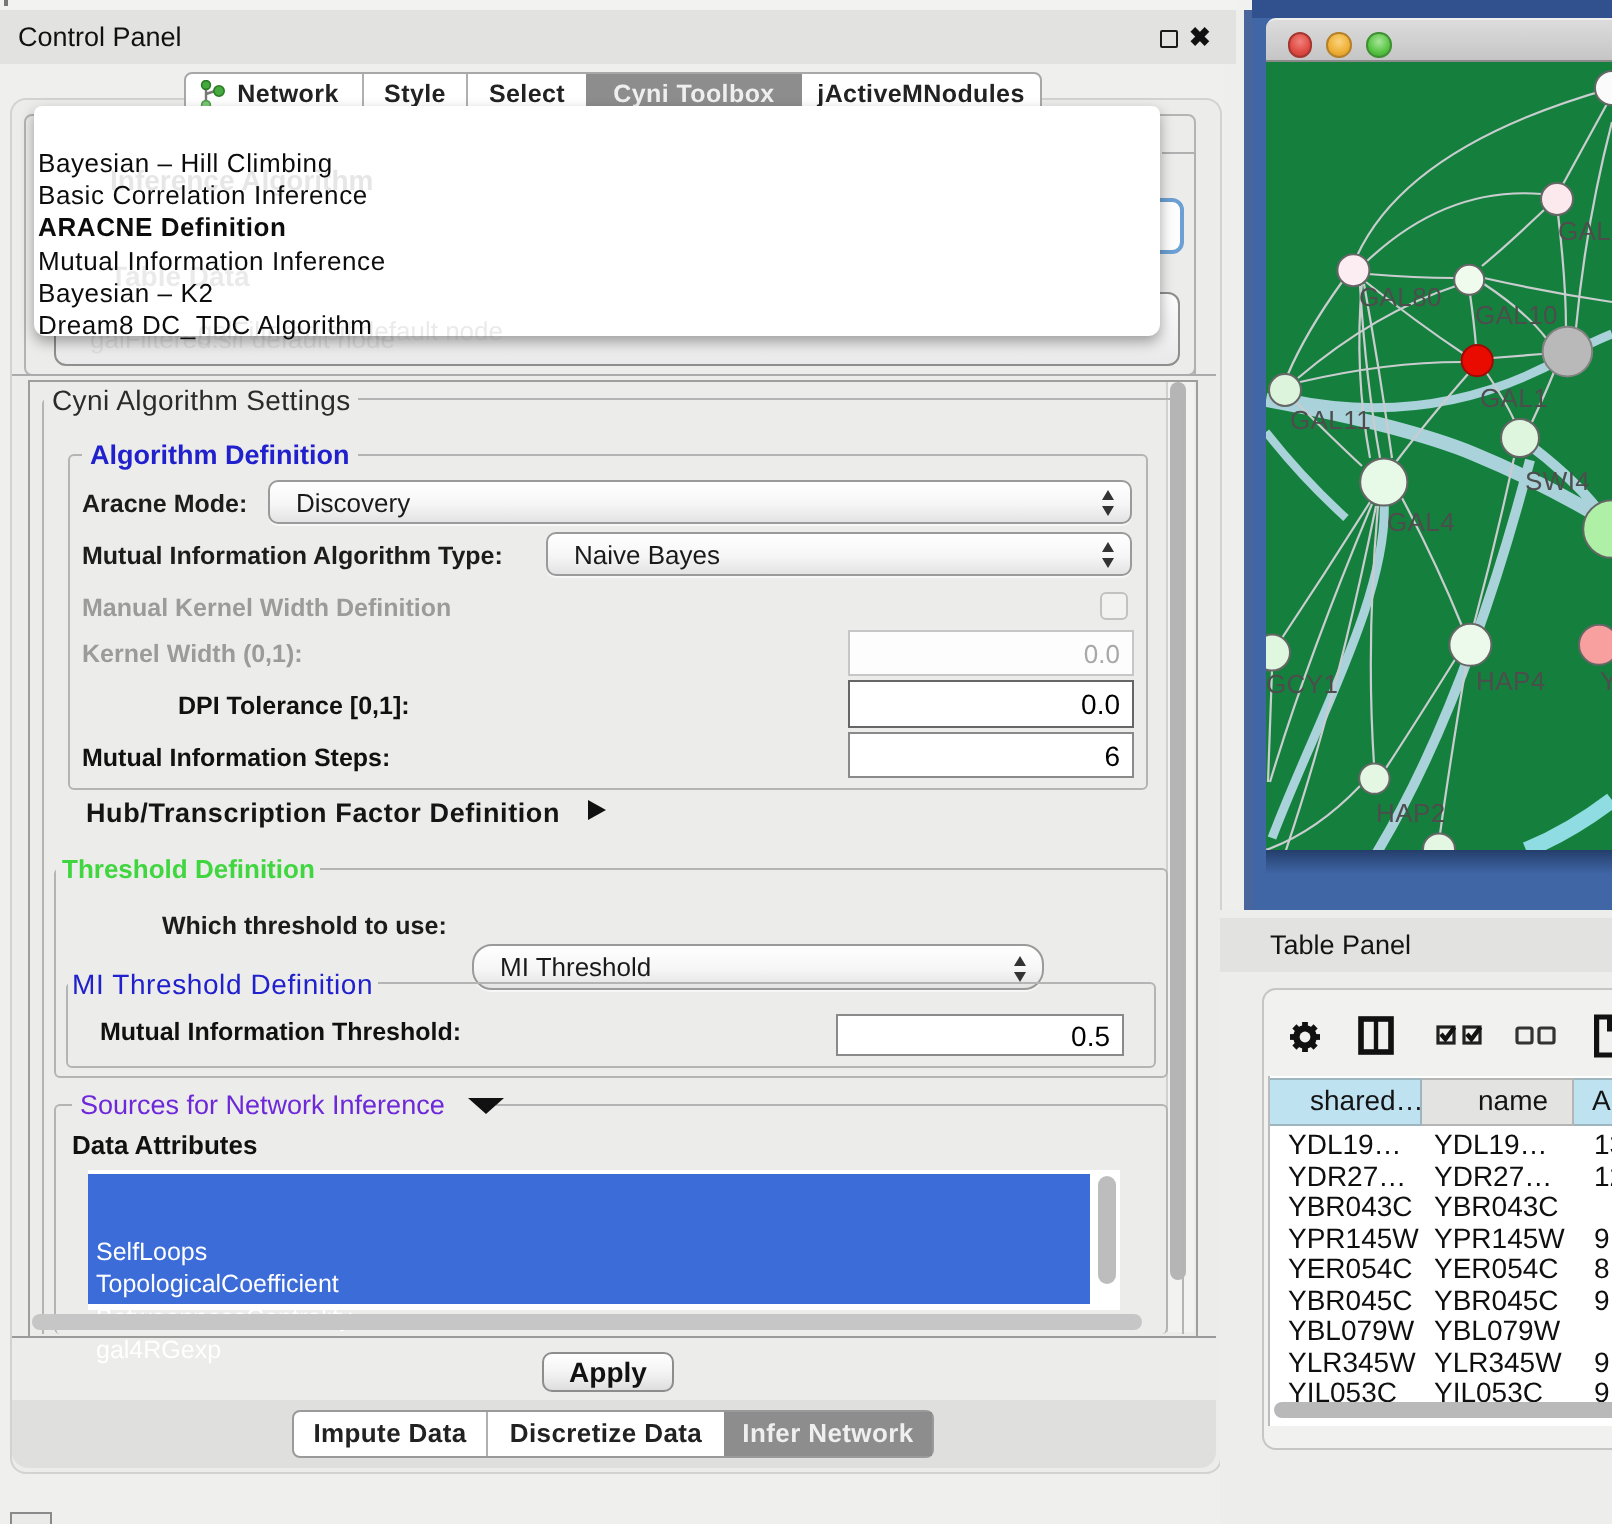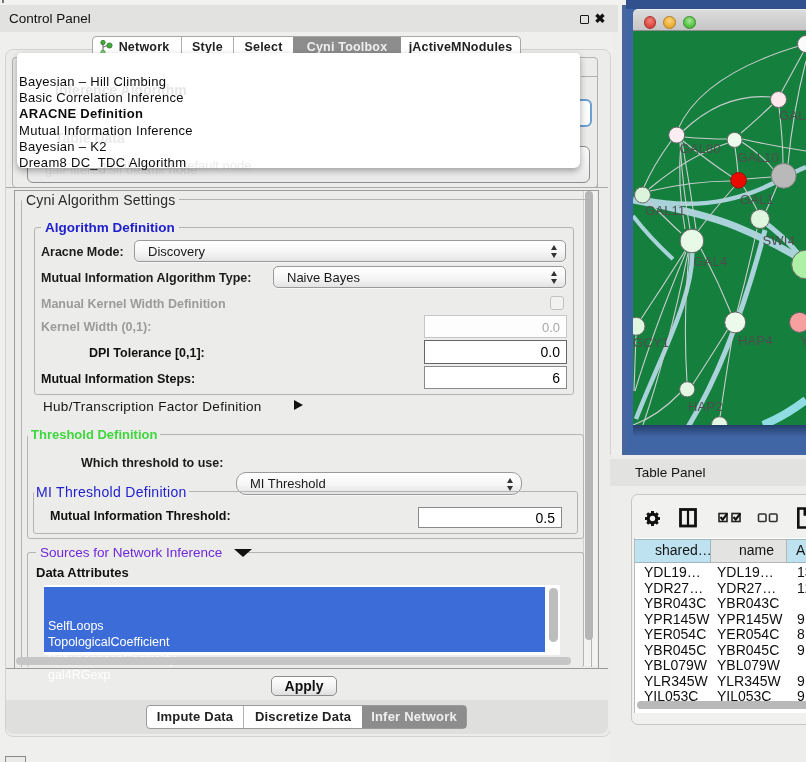--- a/index.html
+++ b/index.html
@@ -97,21 +97,21 @@
       </div>
   <div class="lbl bold" style="left:41px;top:346px;font-size:12.5px;color:#111;margin-left:48px;">DPI Tolerance [0,1]:</div>
   <div class="field" style="left:424px;top:340px;width:141px;height:22px;border:1.5px solid #666;">
         <span style="color:#000;font-size:14px;">0.0</span>
       </div>
   <div class="lbl bold" style="left:41px;top:372px;font-size:12.5px;color:#111;">Mutual Information Steps:</div>
   <div class="field" style="left:424px;top:366px;width:141px;height:21px;border:1px solid #8a8a8a;">
         <span style="color:#000;font-size:14px;">6</span>
       </div>
 
-  <div class="lbl" style="left:43px;top:399px;font-size:13.5px;font-weight:normal;letter-spacing:0.3px;color:#151515;">Hub/Transcription Factor Definition</div>
+  <div class="lbl" style="left:43px;top:399px;font-size:13.5px;font-weight:bold;letter-spacing:0.3px;color:#151515;">Hub/Transcription Factor Definition</div>
   <div class="abs" style="left:294px;top:400px;width:0;height:0;border-top:5.5px solid transparent;border-bottom:5.5px solid transparent;border-left:9px solid #111;"></div>
 
   <div class="group" style="left:27px;top:434px;width:555px;height:103px;">
     <span class="gl" style="color:#3fd63f;font-weight:bold;font-size:13px;left:0;padding:0 3px;">Threshold Definition</span>
   </div>
   <div class="lbl bold" style="left:81px;top:456px;font-size:12.5px;color:#1c1c1c;">Which threshold to use:</div>
   <div class="combo" style="left:236px;top:472px;width:284px;height:21px;border-radius:10px;">
         <span class="ct">MI Threshold</span>
         <span class="stepper"></span>
       </div>

